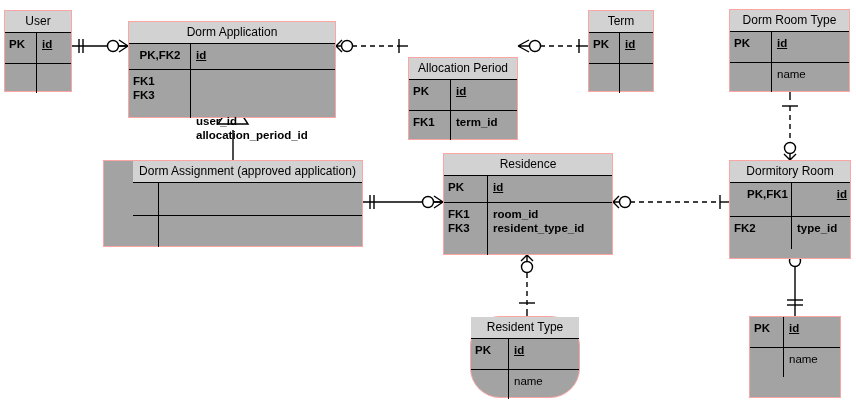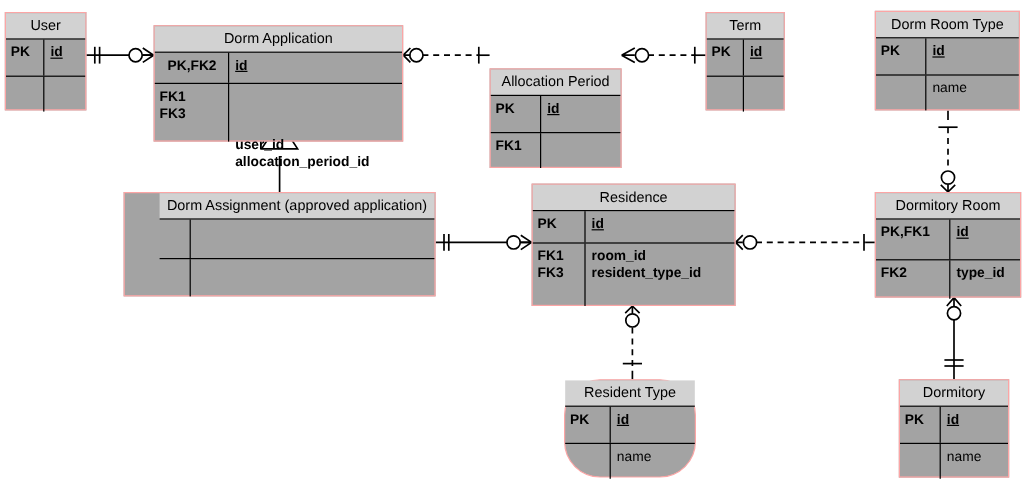--- a/index.html
+++ b/index.html
@@ -190,20 +190,23 @@
             <div>PK</div>
           </div>
           <div class="cell-attr">
             <div class="pkfield">id</div>
           </div>
         </div>
         <div class="ent-sec" style="height: 30px;">
           <div class="cell-key" style="width: 42px;">
             <div>FK1</div>
           </div>
+          <div class="cell-attr">
+            <div style="font-weight: bold;">term_id</div>
+          </div>
         </div>
       </div>
       <div class="entity" style="left: 588px; top: 10px; width: 66px; height: 82px;">
         <div class="ent-title">Term</div>
         <div class="ent-sec" style="height: 30px;">
           <div class="cell-key" style="width: 31px;">
             <div>PK</div>
           </div>
           <div class="cell-attr">
             <div class="pkfield">id</div>
@@ -270,23 +273,23 @@
           <div class="cell-key" style="width: 44px;">
             <div>FK1</div>
             <div>FK3</div>
           </div>
           <div class="cell-attr">
             <div style="font-weight: bold;">room_id</div>
             <div style="font-weight: bold;">resident_type_id</div>
           </div>
         </div>
       </div>
-      <div class="entity" style="left: 729px; top: 160px; width: 122px; height: 88px;">
+      <div class="entity" style="left: 729px; top: 160px; width: 122px; height: 99px;">
         <div class="ent-title">Dormitory Room</div>
-        <div class="ent-sec" style="height: 33px;">
+        <div class="ent-sec" style="height: 33px; text-align: right;">
           <div class="cell-key" style="width: 62px;">
             <div>PK,FK1</div>
           </div>
           <div class="cell-attr">
             <div class="pkfield">id</div>
           </div>
         </div>
         <div class="ent-sec" style="height: 33px;">
           <div class="cell-key" style="width: 62px;">
             <div>FK2</div>
@@ -309,21 +312,20 @@
         <div class="ent-sec" style="height: 30px;">
           <div class="cell-key" style="width: 38px;">
             <div>&nbsp;</div>
           </div>
           <div class="cell-attr">
             <div class="plain">name</div>
           </div>
         </div>
       </div>
       <div class="entity" style="left: 749px; top: 316px; width: 92px; height: 82px;">
-        <div class="ent-title">Dormitory</div>
         <div class="ent-sec" style="height: 30px;">
           <div class="cell-key" style="width: 34px;">
             <div>PK</div>
           </div>
           <div class="cell-attr">
             <div class="pkfield">id</div>
           </div>
         </div>
         <div class="ent-sec" style="height: 30px;">
           <div class="cell-key" style="width: 34px;">

